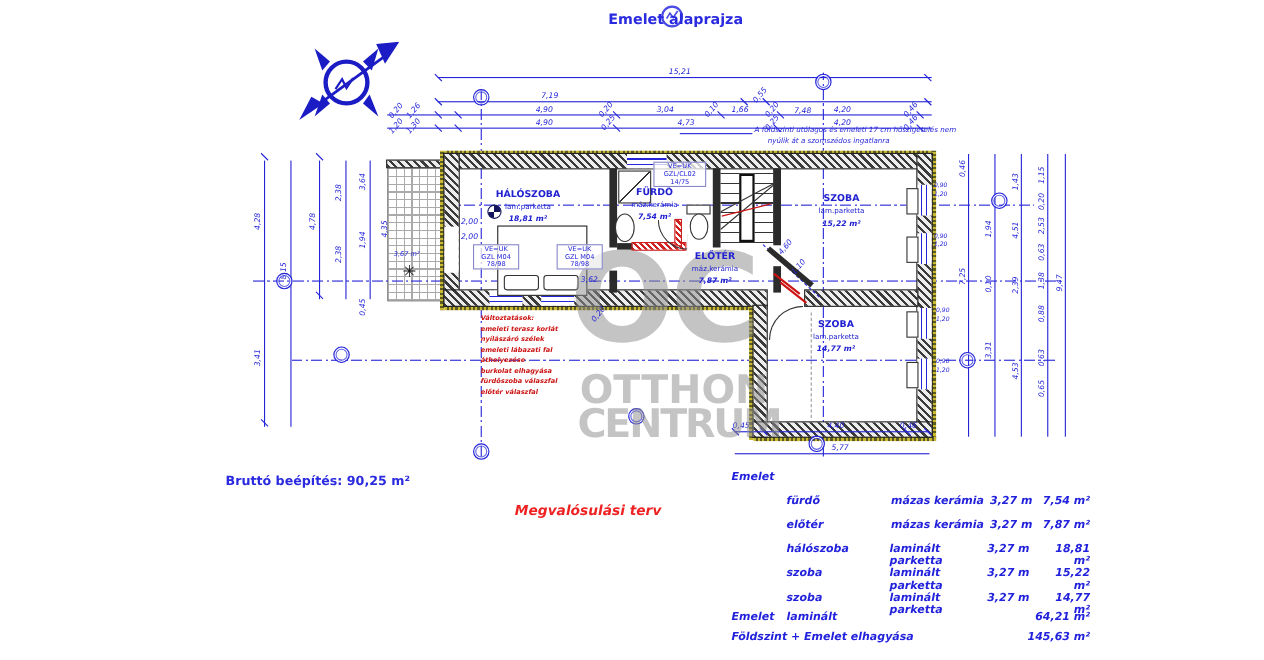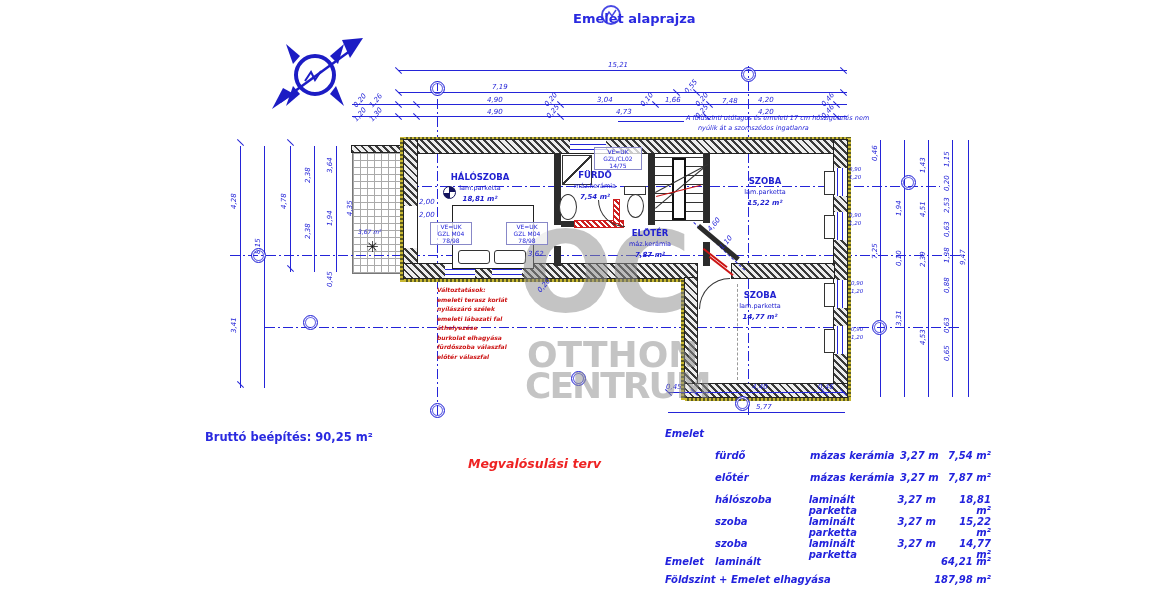--- a/index.html
+++ b/index.html
@@ -52,21 +52,21 @@
   .tbl-row .c-area{margin-left:auto;text-align:right}
   .lvl{position:absolute;width:11px;height:11px;border-radius:50%;border:1px solid #14145e;z-index:7;
        background:conic-gradient(#14145e 0 90deg,#fff 90deg 180deg,#14145e 180deg 270deg,#fff 270deg 360deg)}
   .dashv{position:absolute;width:0;border-left:1px dashed #999;z-index:2}
 </style>
 </head>
 <body>
 
 <div id="stage">
 
-  <div class="txt big-blue" style="left:573px;top:11px;font-size:13px">Emelet alaprajza</div>
+  <div class="txt big-blue" style="left:553px;top:11px;font-size:13px">Emelet alaprajza</div>
   <svg style="position:absolute;left:598px;top:3px;z-index:9;opacity:.85" width="26" height="24" viewBox="0 0 26 24">
     <circle cx="13" cy="12" r="9" fill="none" stroke="#2a2ae0" stroke-width="2"></circle>
     <path d="M8,14 l3,-5 3,4 4,-6" fill="none" stroke="#2a2ae0" stroke-width="1.5"></path>
   </svg>
 
   <svg style="position:absolute;left:272px;top:38px;z-index:5" width="92" height="72" viewBox="0 0 92 72">
     <circle cx="43" cy="37" r="19" fill="none" stroke="#1c1cc4" stroke-width="4"></circle>
     <polygon points="58,18 72,6 66,26" fill="#1c1cc4"></polygon>
     <polygon points="28,18 14,6 21,26" fill="#1c1cc4"></polygon>
     <polygon points="28,56 14,68 21,48" fill="#1c1cc4"></polygon>
@@ -374,16 +374,16 @@
     <span class="c-h">3,27 m</span>
     <span class="c-area">14,77 m²</span>
   </div>
   <div class="tbl-row" style="top:556px">
     <span style="width:50px">Emelet</span>
     <span>laminált</span>
     <span class="c-area">64,21 m²</span>
   </div>
   <div class="tbl-row" style="top:574px">
     <span>Földszint + Emelet elhagyása</span>
-    <span class="c-area">187,98 m²</span>
+    <span class="c-area">145,63 m²</span>
   </div>
 
 </div>
 
 </body></html>

